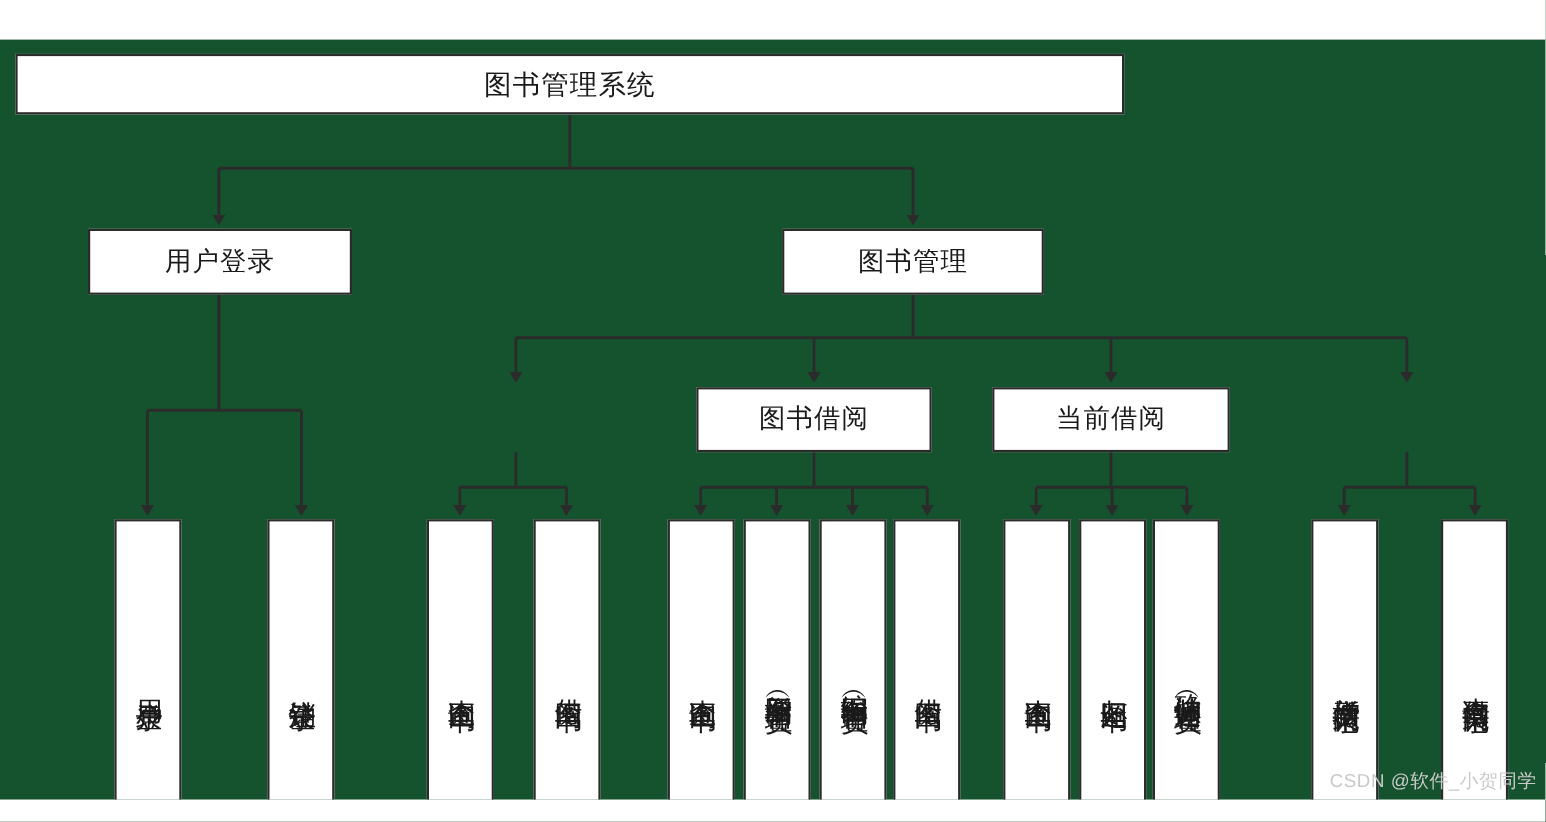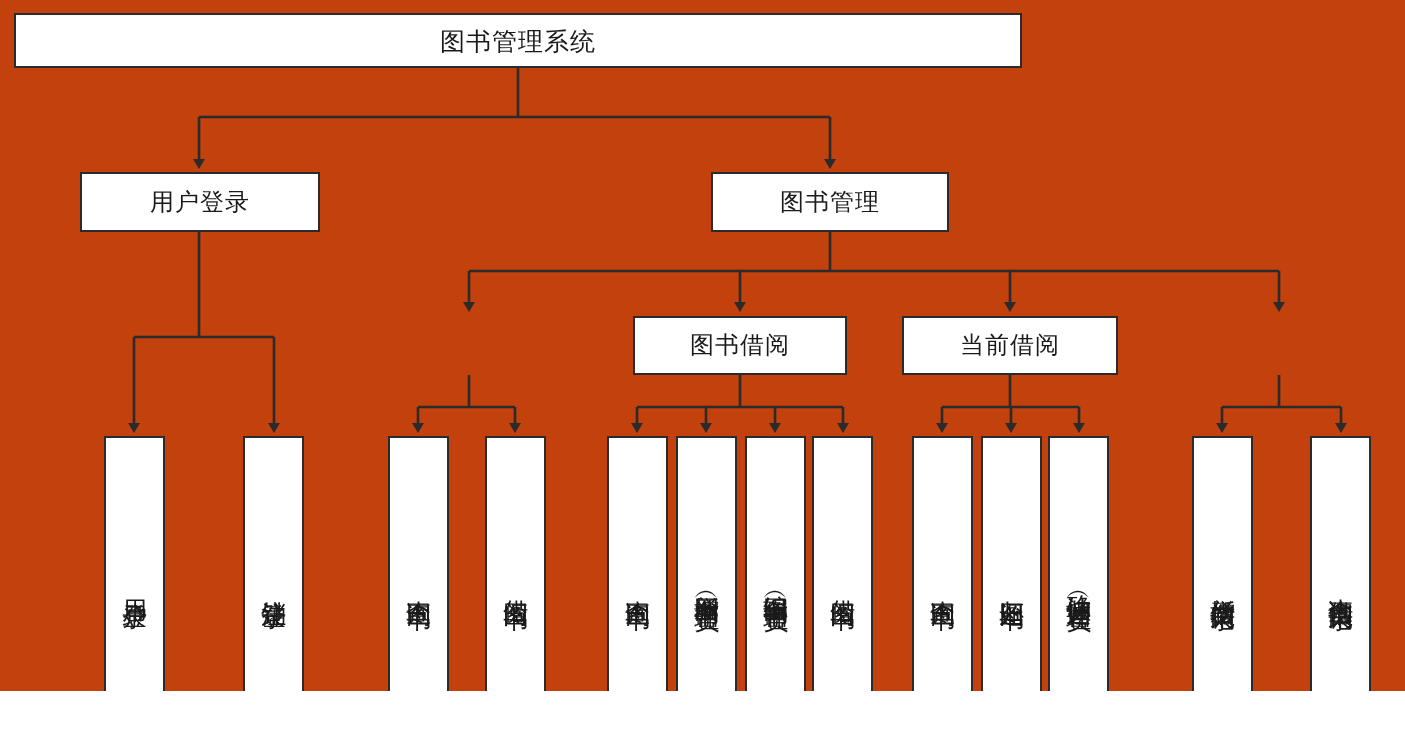--- a/index.html
+++ b/index.html
@@ -7,22 +7,23 @@
     padding: 0;
     background: #ffffff;
   }
   body {
     font-family: "Liberation Sans", "DejaVu Sans", sans-serif;
   }
   #canvas {
     position: relative;
     width: 1405px;
     height: 691px;
-    background: #c2410c;
+    background: #14532d;
     overflow: hidden;
+    margin-top: 36px;
   }
   svg.connectors {
     position: absolute;
     left: 0;
     top: 0;
     width: 1405px;
     height: 747px;
     pointer-events: none;
   }
   .node {
@@ -177,14 +178,15 @@
     <span class="vtext">确认归还（管理员）</span>
   </div>
 
   <div class="node leaf" style="left:1192px; top:436px; width:61px; height:296px;">
     <span class="vtext">新增借阅记录</span>
   </div>
   <div class="node leaf" style="left:1310px; top:436px; width:61px; height:296px;">
     <span class="vtext">查询借阅记录</span>
   </div>
 
+  <div class="watermark">CSDN @软件_小贺同学</div>
 
 </div>
 
 </body></html>

